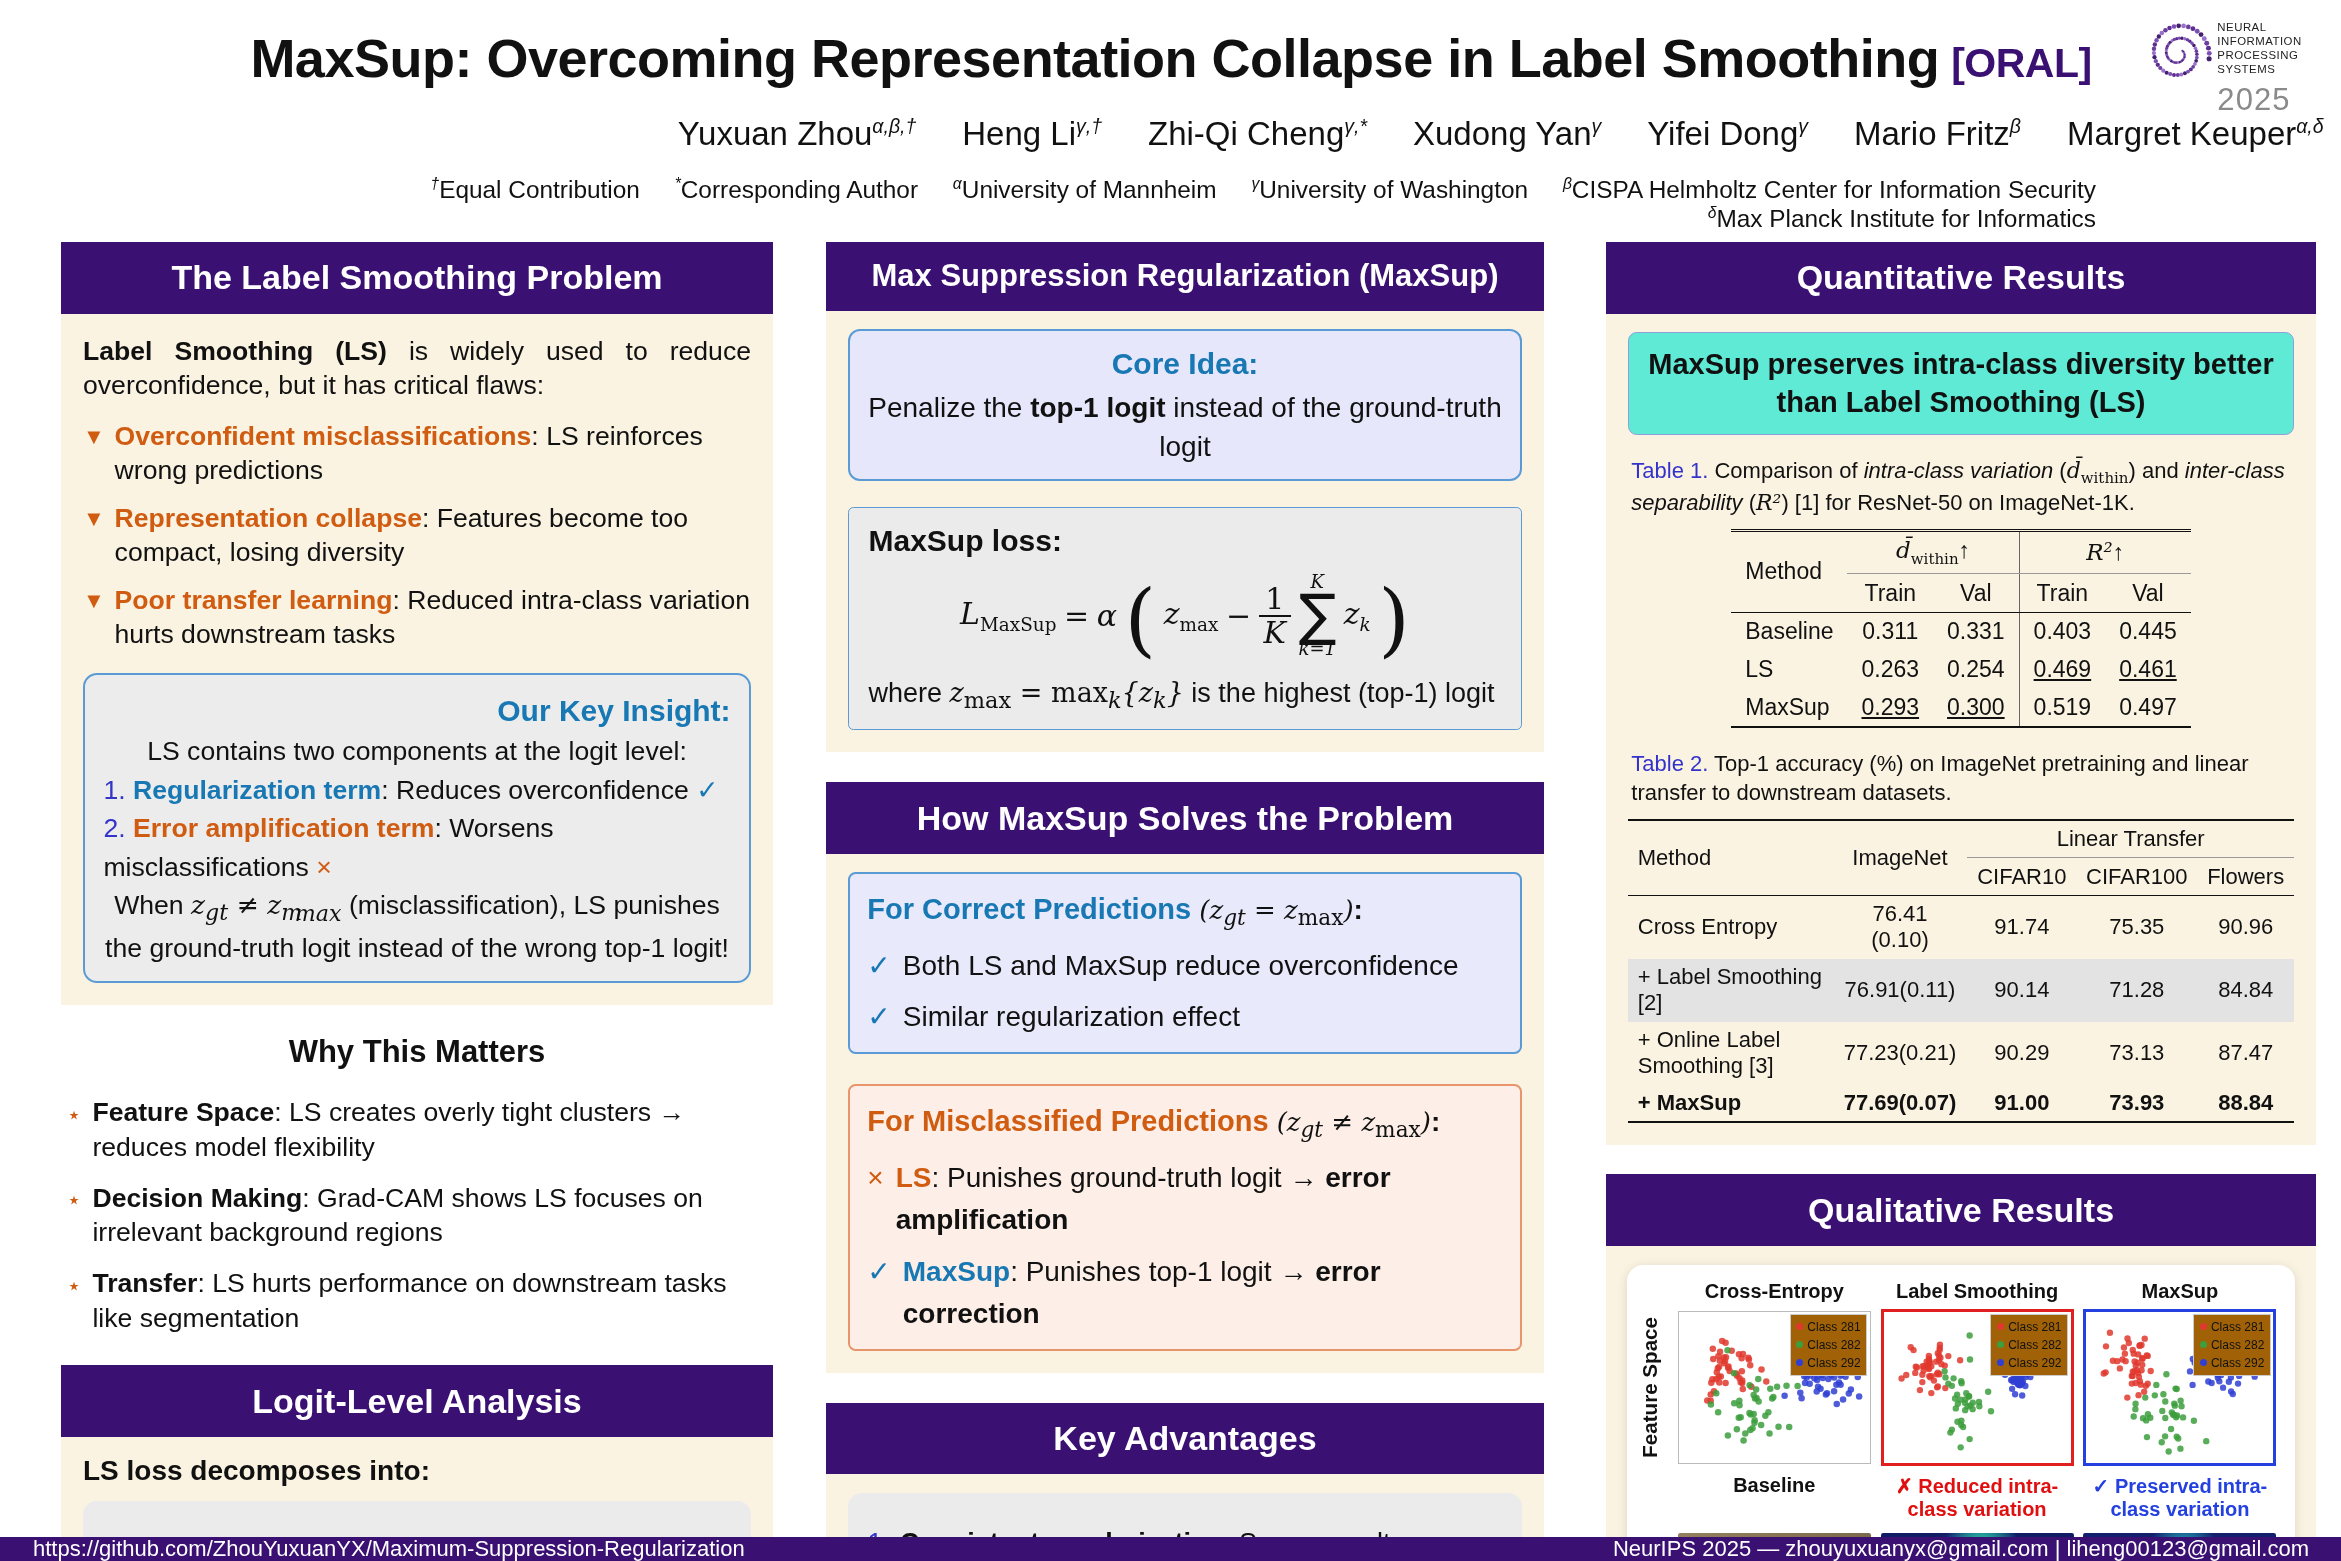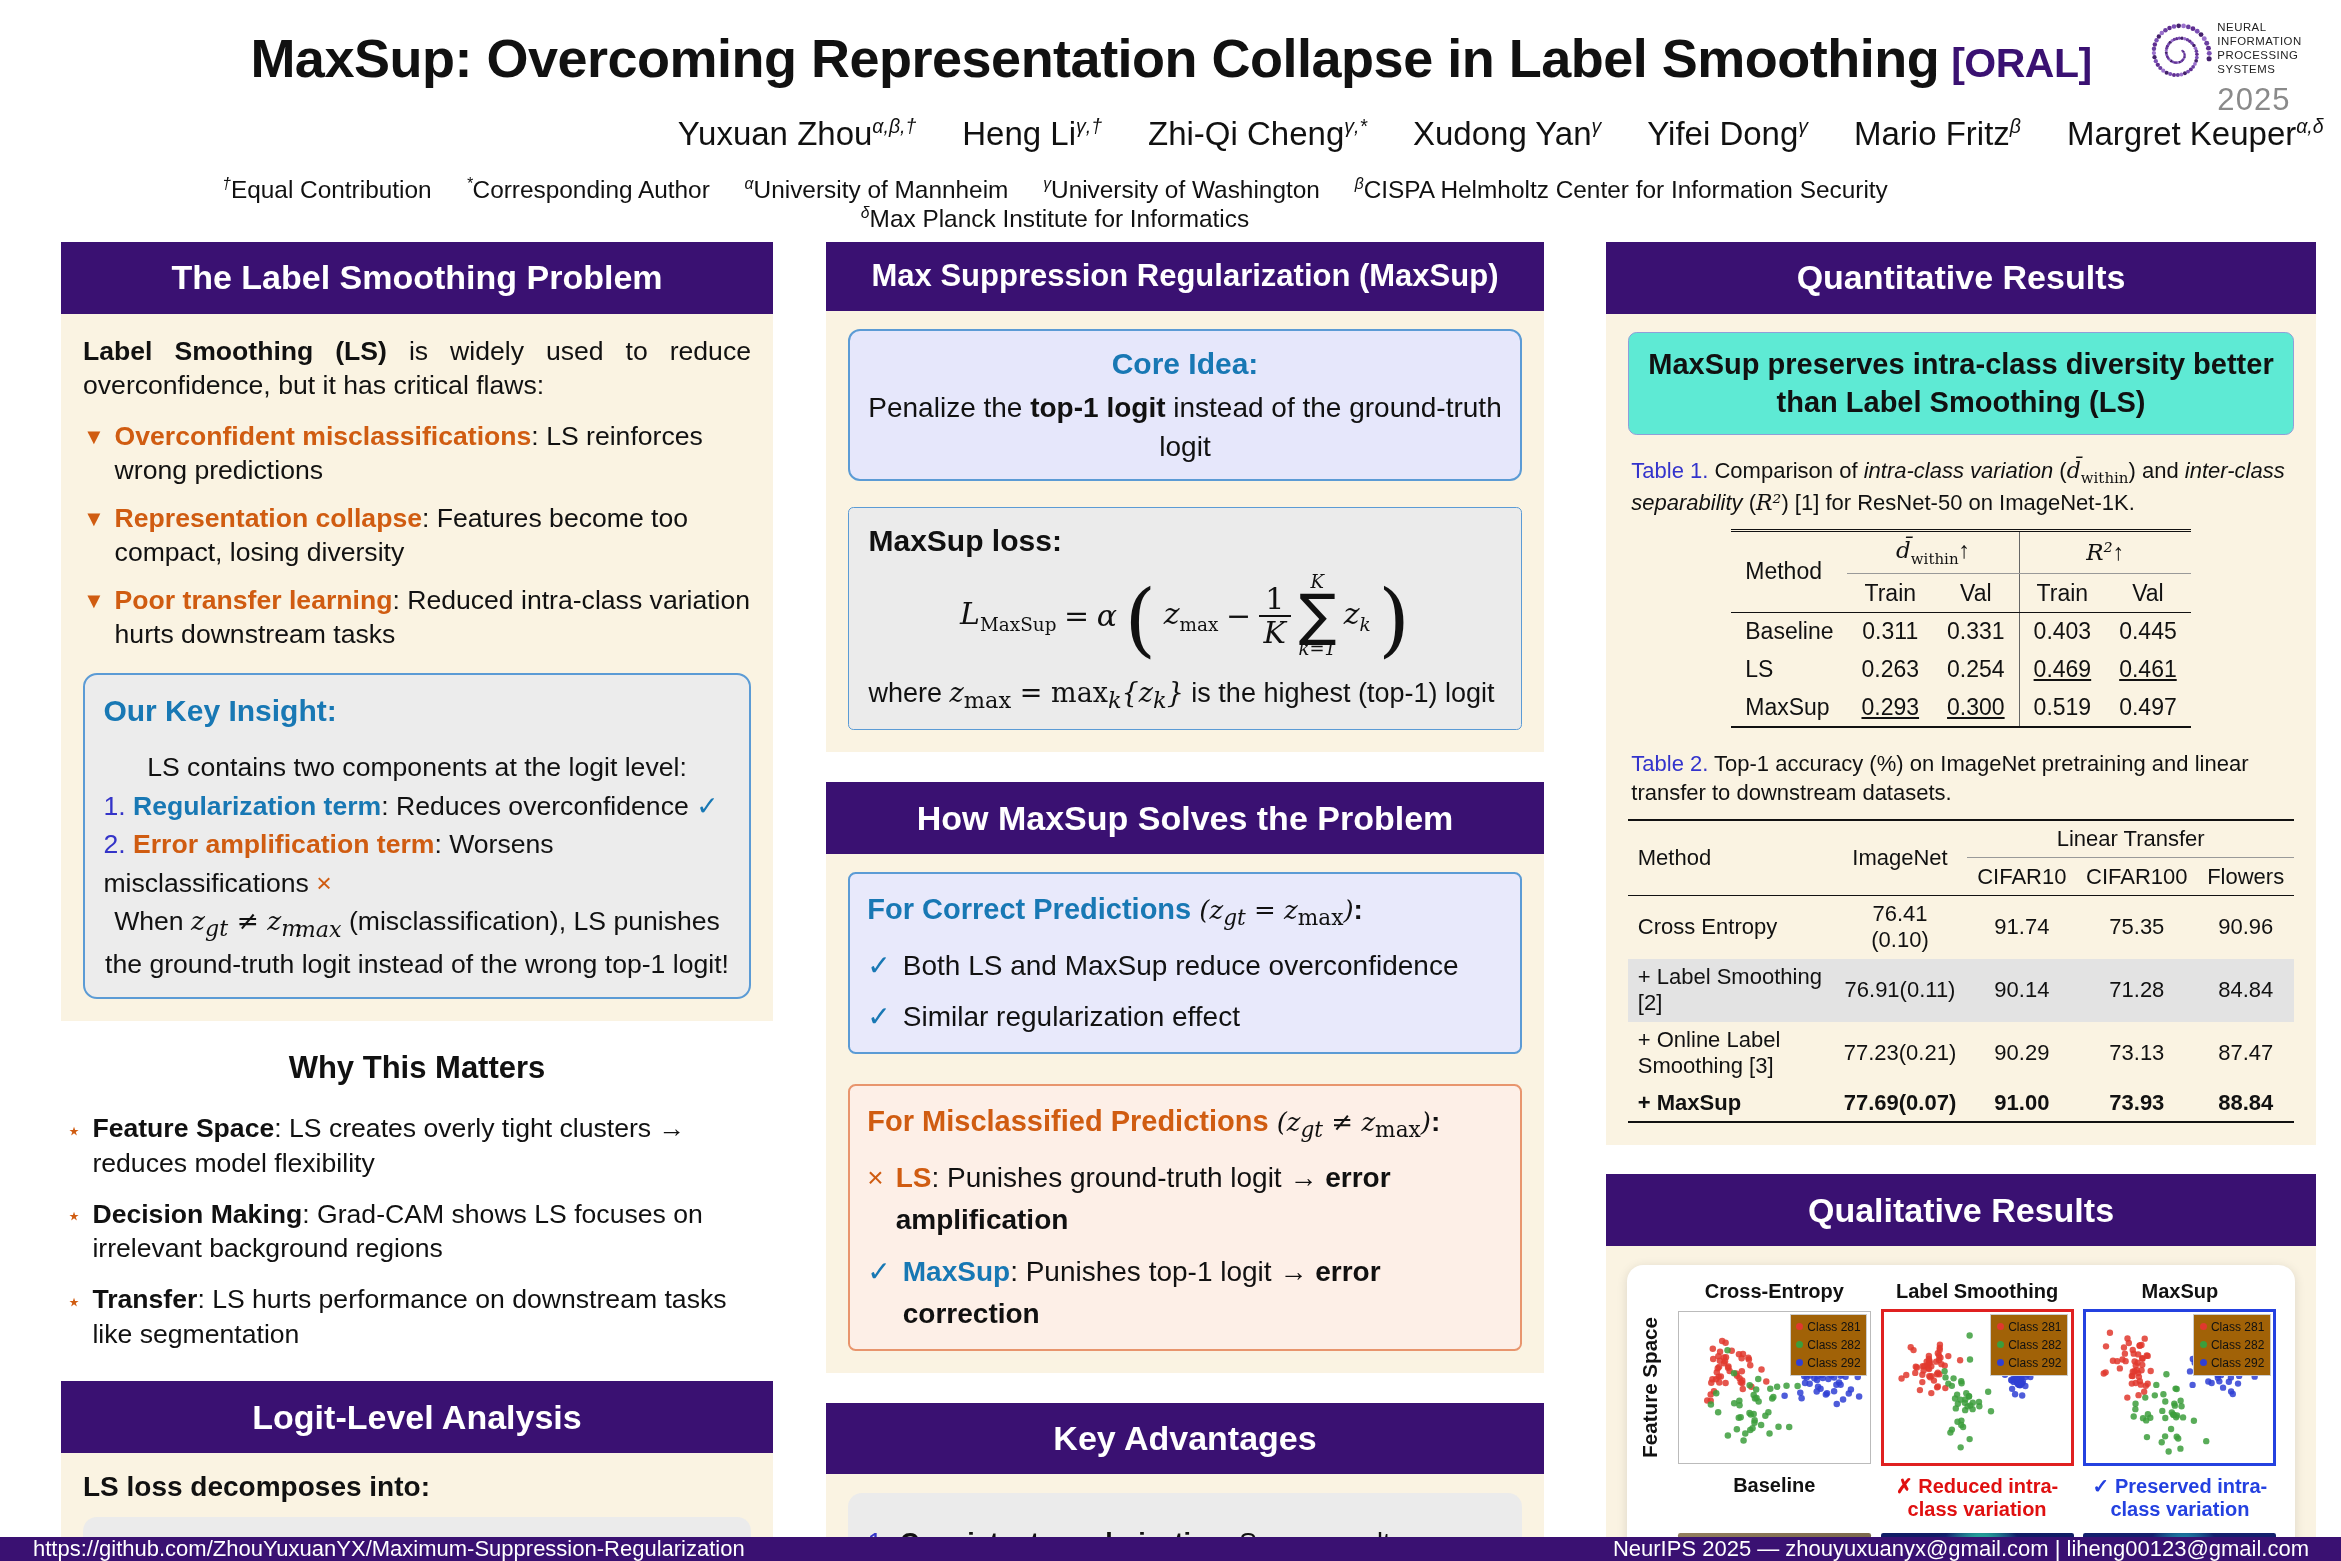--- a/index.html
+++ b/index.html
@@ -5,21 +5,21 @@
 html,body{margin:0;padding:0}
 body{width:2342px;height:1561px;position:relative;background:#fff;
  font-family:"Liberation Sans",sans-serif;color:#111;overflow:hidden}
 b{font-weight:bold}
 
 .titlebar{position:absolute;top:27px;left:0;width:2342px;text-align:center;font-size:54px;font-weight:bold;letter-spacing:-0.5px}
 .oral{color:#3a1172;font-size:41px;margin-left:12px}
 .authors{position:absolute;top:115px;left:0;width:2342px;text-align:right;font-size:33px}
 .authors span.a{margin:0 18.4px;white-space:nowrap}
 .authors sup{font-size:19.5px;font-style:italic}
-.affils{position:absolute;top:175px;left:0;width:2110px;text-align:center;font-size:24.4px}
+.affils{position:absolute;top:175px;left:0;width:2110px;text-align:right;font-size:24.4px}
 .affils span.f{margin:0 14px;white-space:nowrap}
 .affils sup{font-size:15.7px;font-style:italic}
 .logo{position:absolute;top:9.8px;right:15px;width:182px;display:flex;align-items:flex-start;gap:5.4px}
 .logo svg{width:87px;height:87px}
 .logotxt{padding-top:9.8px}
 .logotxt .ln{font-size:11.4px;letter-spacing:0.5px;color:#222;line-height:1.25}
 .logotxt .yr{font-size:31px;color:#8a8a8a;margin-top:5.4px;letter-spacing:1.1px}
 
 .col{position:absolute;top:242px}
 #colL{left:61px;width:712px}
@@ -29,21 +29,21 @@
 .phead.sm{font-size:31px}
 .pbody{background:#faf3e2;padding:18.4px 22px 22px 22px}
 section{margin:0}
 
 .intro{font-size:26.6px;line-height:1.28;margin:2.2px 0 16.3px 0;text-align:justify}
 .blt{display:flex;gap:9.8px;margin:14px 0;font-size:26.6px;line-height:1.28}
 .bm{color:#d05c11;font-size:22px;padding-top:4.3px}
 .or{color:#d05c11;font-weight:bold}
 .bl{color:#1878b4;font-weight:bold}
 .insight{background:#ececec;border:2.2px solid #5b9bd5;border-radius:14px;padding:14px 18.4px;margin-top:22px;font-size:26.6px;line-height:1.45}
-.ins-title{color:#1878b4;font-weight:bold;font-size:30px;text-align:left;margin-bottom:16px}
+.ins-title{color:#1878b4;font-weight:bold;font-size:30px;text-align:right;margin-bottom:0}
 .ins-line{text-align:center}
 .ins-item .num{color:#3434c8}
 .ckb{color:#1878b4}
 .cko{color:#d05c11}
 .ins-when{text-align:center}
 .why{margin-top:29px;padding:0 5.4px}
 .why h3{font-size:31px;text-align:center;margin:0 0 25px 0}
 .wit{display:flex;gap:11px;font-size:26.6px;line-height:1.3;margin:16.3px 0}
 .star{color:#d05c11;font-size:24px;padding-top:3.3px}
 .bold-lead{font-size:28px;font-weight:bold;margin:0 0 14px 0}

